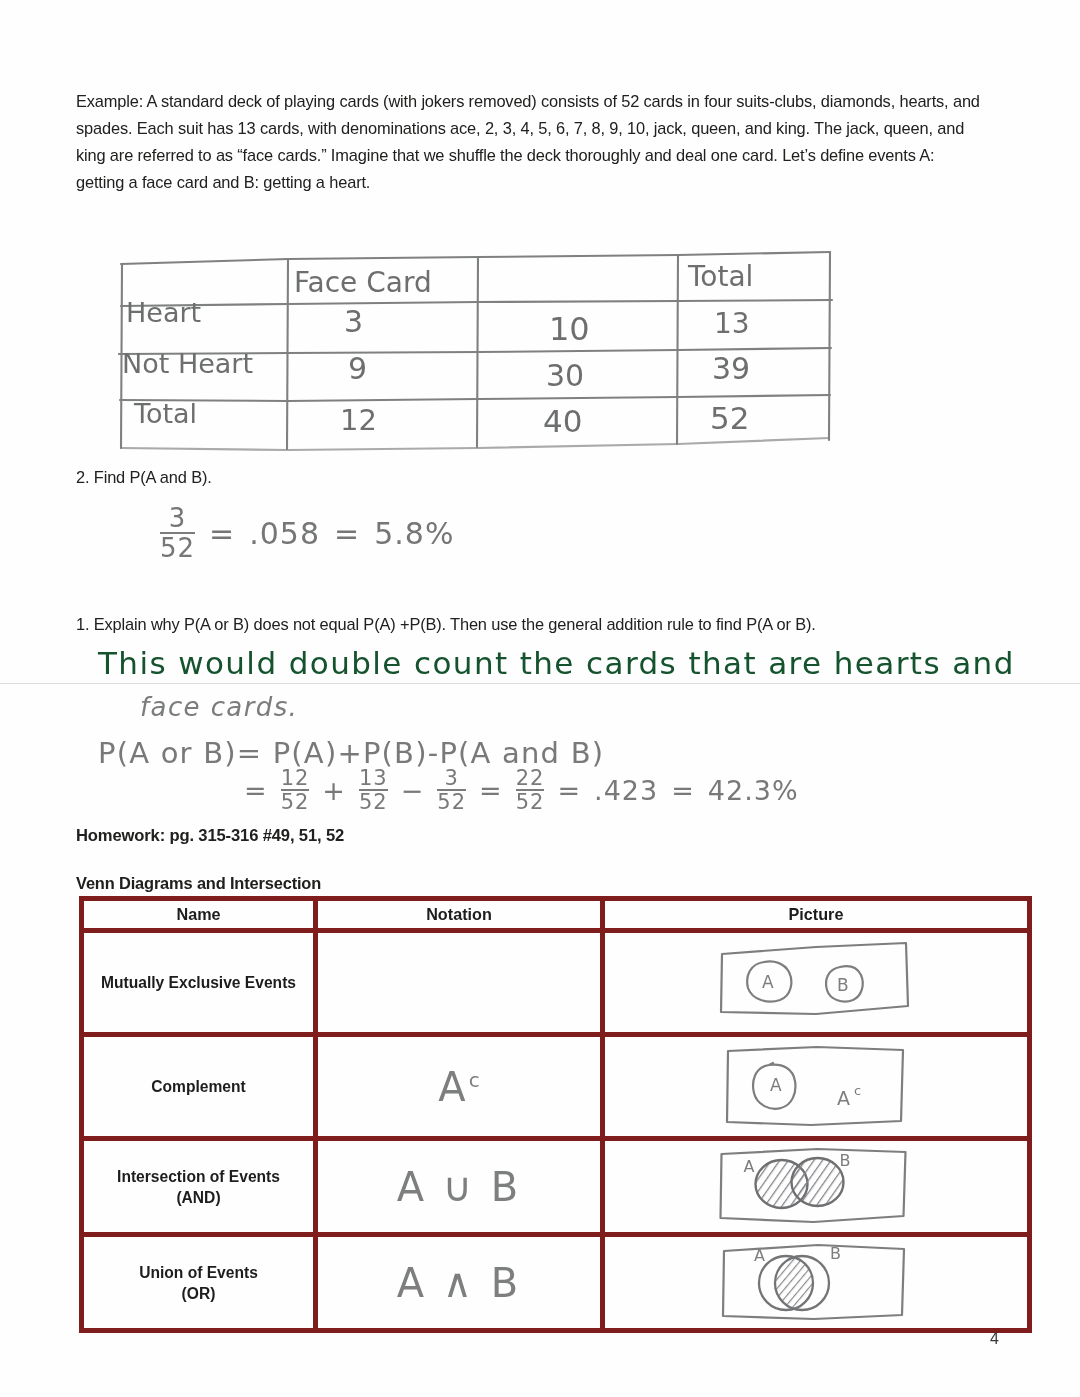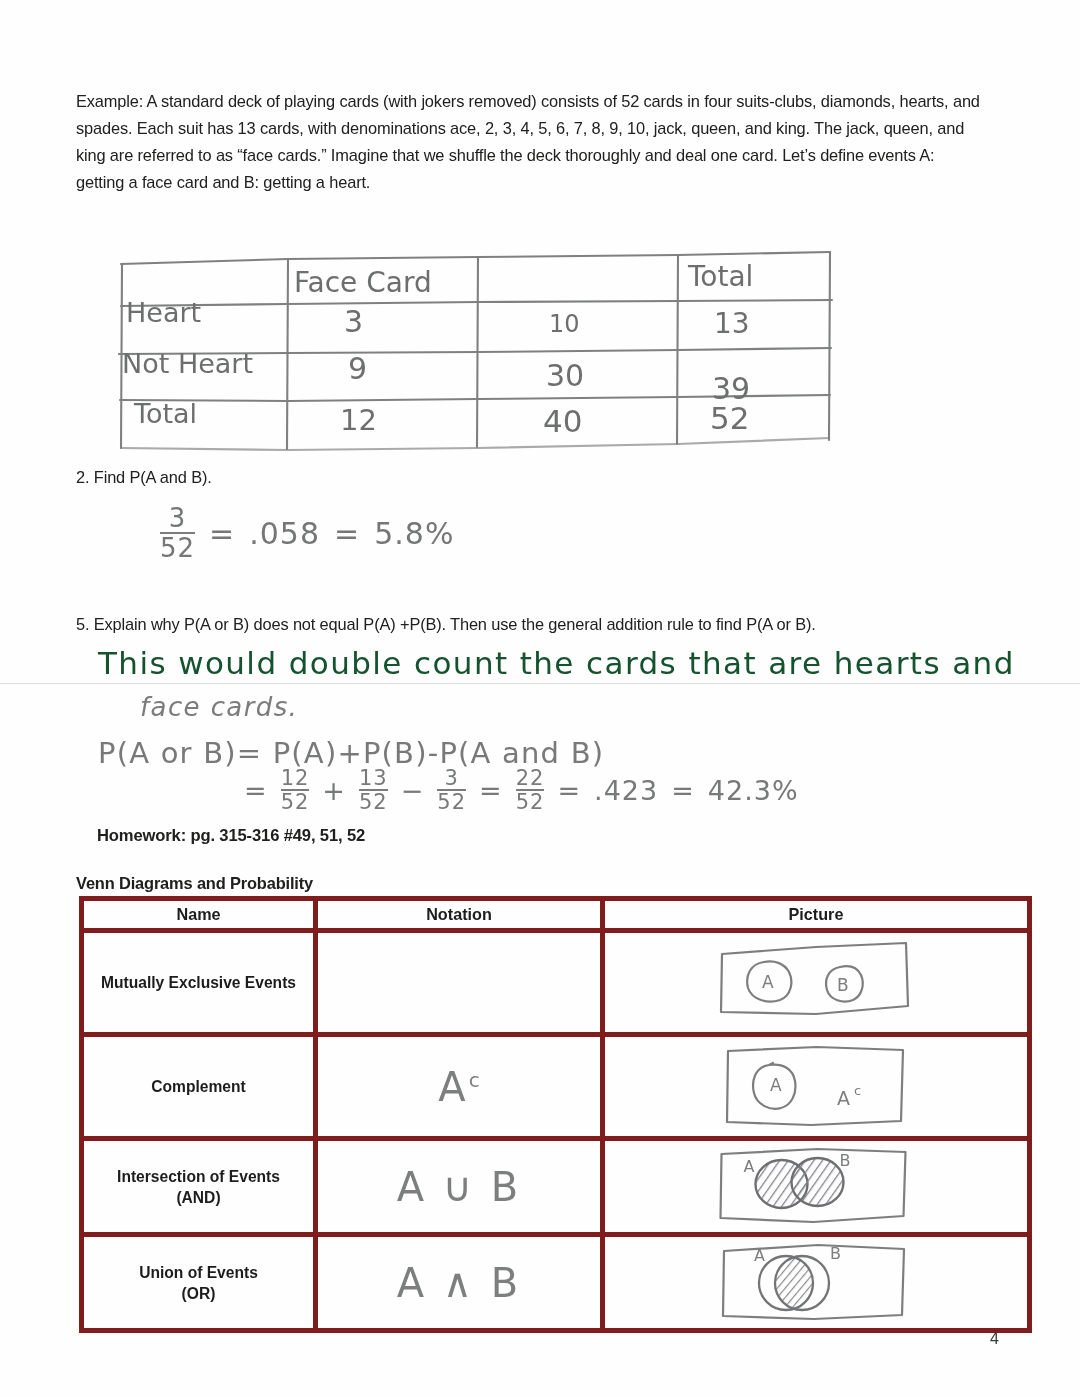--- a/index.html
+++ b/index.html
@@ -49,21 +49,20 @@
   #q3-text {
     left: 76px;
     top: 615px;
     font-size: 16.4px;
   }
   #homework-text {
     left: 76px;
     top: 826px;
     font-size: 16.6px;
     font-weight: bold;
-    margin-left: 21px;
   }
   #venn-title {
     left: 76px;
     top: 874px;
     font-size: 16.4px;
     font-weight: bold;
   }
   #page-number {
     left: 990px;
     top: 1330px;
@@ -244,46 +243,46 @@
     </svg>
 
     <div class="hw-cell" style="left:8px; top:49px; font-size:27px;">Heart</div>
     <div class="hw-cell" style="left:4px; top:100px; font-size:27px;">Not Heart</div>
     <div class="hw-cell" style="left:16px; top:150px; font-size:27px;">Total</div>
 
     <div class="hw-cell" style="left:176px; top:18px; font-size:28px;">Face Card</div>
     <div class="hw-cell" style="left:570px; top:12px; font-size:28px;">Total</div>
 
     <div class="hw-cell" style="left:226px; top:56px; font-size:30px;">3</div>
-    <div class="hw-cell" style="left:431px; top:62px; font-size:24px;">10</div>
+    <div class="hw-cell" style="left:431px; top:62px; font-size:32px;">10</div>
     <div class="hw-cell" style="left:596px; top:59px; font-size:28px;">13</div>
 
     <div class="hw-cell" style="left:230px; top:103px; font-size:30px;">9</div>
     <div class="hw-cell" style="left:428px; top:110px; font-size:30px;">30</div>
-    <div class="hw-cell" style="left:594px; top:103px; font-size:30px;margin-top:20px;">39</div>
+    <div class="hw-cell" style="left:594px; top:103px; font-size:30px;">39</div>
 
     <div class="hw-cell" style="left:222px; top:155px; font-size:29px;">12</div>
     <div class="hw-cell" style="left:425px; top:155px; font-size:31px;">40</div>
     <div class="hw-cell" style="left:592px; top:152px; font-size:31px;">52</div>
   </div>
 
   <div class="printed" id="q2-text">2. Find P(A and B).</div>
 
   <div class="hand" id="q2-work">
     <span class="frac">
       <span class="num">3</span>
       <span class="den">52</span>
     </span>
     <span>=</span>
     <span>.058</span>
     <span>=</span>
     <span>5.8%</span>
   </div>
 
-  <div class="printed" id="q3-text">5. Explain why P(A or B) does not equal P(A) +P(B). Then use the general addition rule to find P(A or B).</div>
+  <div class="printed" id="q3-text">1. Explain why P(A or B) does not equal P(A) +P(B). Then use the general addition rule to find P(A or B).</div>
 
   <div class="ruled-line" style="top:683px;"></div>
 
   <div class="hand" id="q3-line1">This would double count the cards that are hearts and</div>
   <div class="hand" id="q3-line2">face cards.</div>
   <div class="hand" id="q3-line3">P(A or B)= P(A)+P(B)-P(A and B)</div>
 
   <div class="hand" id="q3-line4">
     <span>=</span>
     <span class="frac">
@@ -306,21 +305,21 @@
       <span class="den">52</span>
     </span>
     <span>=</span>
     <span>.423</span>
     <span>=</span>
     <span>42.3%</span>
   </div>
 
   <div class="printed" id="homework-text">Homework: pg. 315-316 #49, 51, 52</div>
 
-  <div class="printed" id="venn-title">Venn Diagrams and Probability</div>
+  <div class="printed" id="venn-title">Venn Diagrams and Intersection</div>
 
   <table id="venn-table">
     <colgroup>
       <col class="col-name">
         <col class="col-notation">
         <col class="col-picture">
     </colgroup>
     <thead>
       <tr>
         <th>Name</th>

